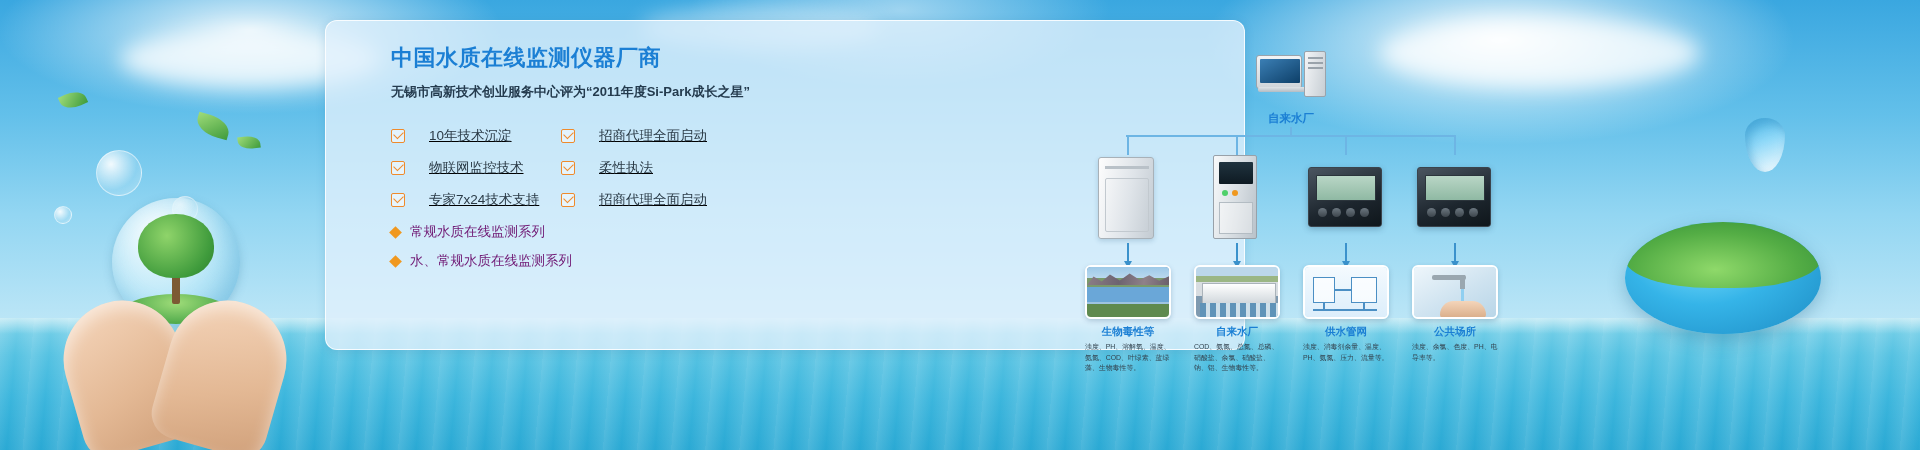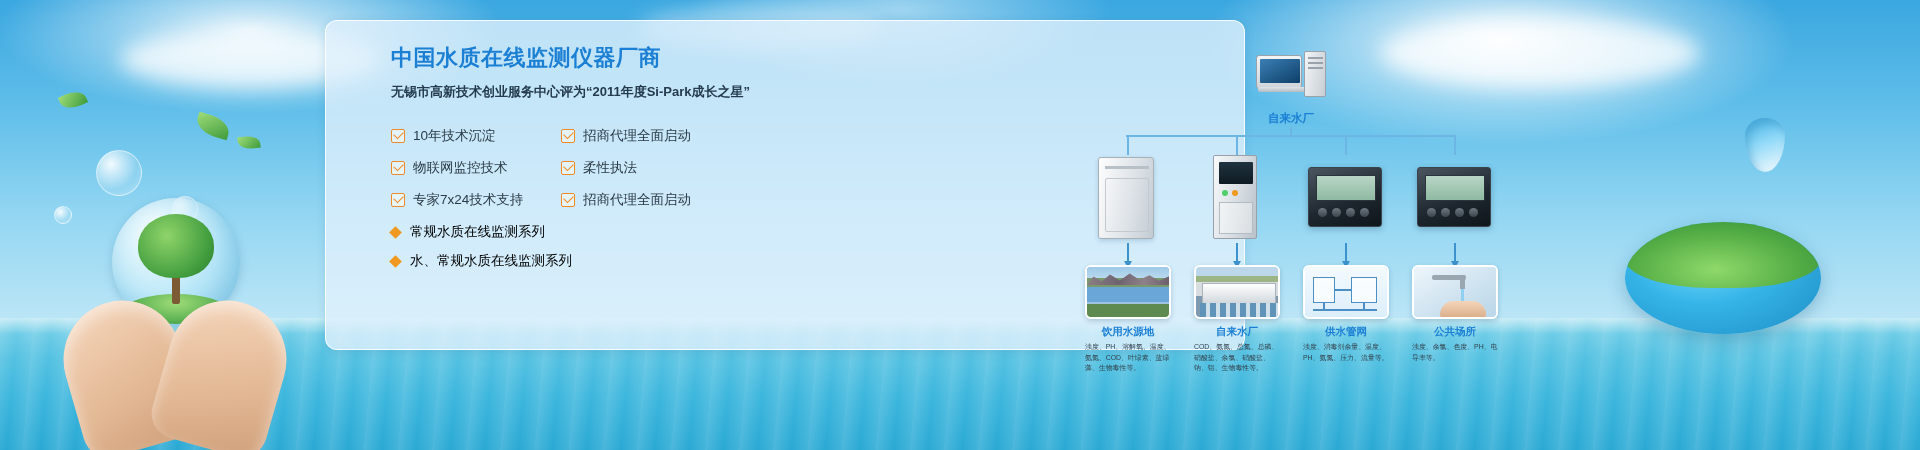--- a/index.html
+++ b/index.html
@@ -102,42 +102,42 @@
     white-space: nowrap;
   }
   .subtitle {
     margin-top: 10px; color: #243b4e; font-size: 13px; font-weight: bold; white-space: nowrap;
   }
 
   .check-grid {
     margin-top: 26px; display: grid; grid-template-columns: 170px 170px;
     row-gap: 14px; column-gap: 0;
   }
-  .check-item { display: flex; align-items: center; gap: 8px; }
+  .check-item { display: flex; align-items: center; gap: 24px; text-decoration: underline; }
   .cbox {
     width: 14px; height: 14px; border: 1.6px solid #ef8b2c; border-radius: 2px;
     position: relative; flex: 0 0 auto; background: rgba(255,255,255,.5);
   }
   .cbox::after {
     content: ""; position: absolute; left: 2px; top: 1px; width: 8px; height: 5px;
     border-left: 1.8px solid #ef8b2c; border-bottom: 1.8px solid #ef8b2c;
     transform: rotate(-45deg);
   }
   .check-label { color: #2a3a46; font-size: 13.5px; white-space: nowrap; }
 
   .heading2 {
     margin-top: 30px; color: #1b7fd4; font-size: 19px; font-weight: bold; white-space: nowrap;
   }
   .bullet-list { margin-top: 14px; }
   .bullet-item { display: flex; align-items: center; gap: 10px; margin-bottom: 11px; }
   .diamond {
     width: 9px; height: 9px; background: #f0981f; transform: rotate(45deg);
     flex: 0 0 auto;
   }
-  .bullet-label { color: #000000; font-size: 13.5px; white-space: nowrap; }
+  .bullet-label { color: #701a75; font-size: 13.5px; white-space: nowrap; }
 
   
   .diagram { position: absolute; left: 755px; top: 22px; width: 470px; height: 300px; }
 
   .server { position: absolute; left: 175px; top: 8px; width: 72px; height: 52px; }
   .monitor {
     position: absolute; left: 0; top: 4px; width: 46px; height: 34px;
     background: linear-gradient(#f2f4f6, #cfd5da); border: 1px solid #9aa3ab; border-radius: 3px;
   }
   .monitor-screen {
@@ -395,21 +395,21 @@
 
       <div class="arrow-down" style="left:46px"></div>
       <div class="arrow-down" style="left:155px"></div>
       <div class="arrow-down" style="left:264px"></div>
       <div class="arrow-down" style="left:373px"></div>
 
       <div class="photo-cell" style="left:4px">
         <div class="photo">
             <div class="ph-river"></div>
           </div>
-        <div class="photo-name">饮用水源地</div>
+        <div class="photo-name">生物毒性等</div>
         <div class="photo-desc">浊度、PH、溶解氧、温度、氨氮、COD、叶绿素、蓝绿藻、生物毒性等。</div>
       </div>
 
       <div class="photo-cell" style="left:222px">
         <div class="photo">
           <div class="ph-supply">
             <div class="box" style="left:8px;top:10px;width:22px;height:26px;"></div>
             <div class="box" style="left:46px;top:10px;width:26px;height:26px;"></div>
             <div class="pipe" style="left:30px;top:22px;width:16px;height:2px;"></div>
             <div class="pipe" style="left:8px;top:42px;width:64px;height:2px;"></div>

